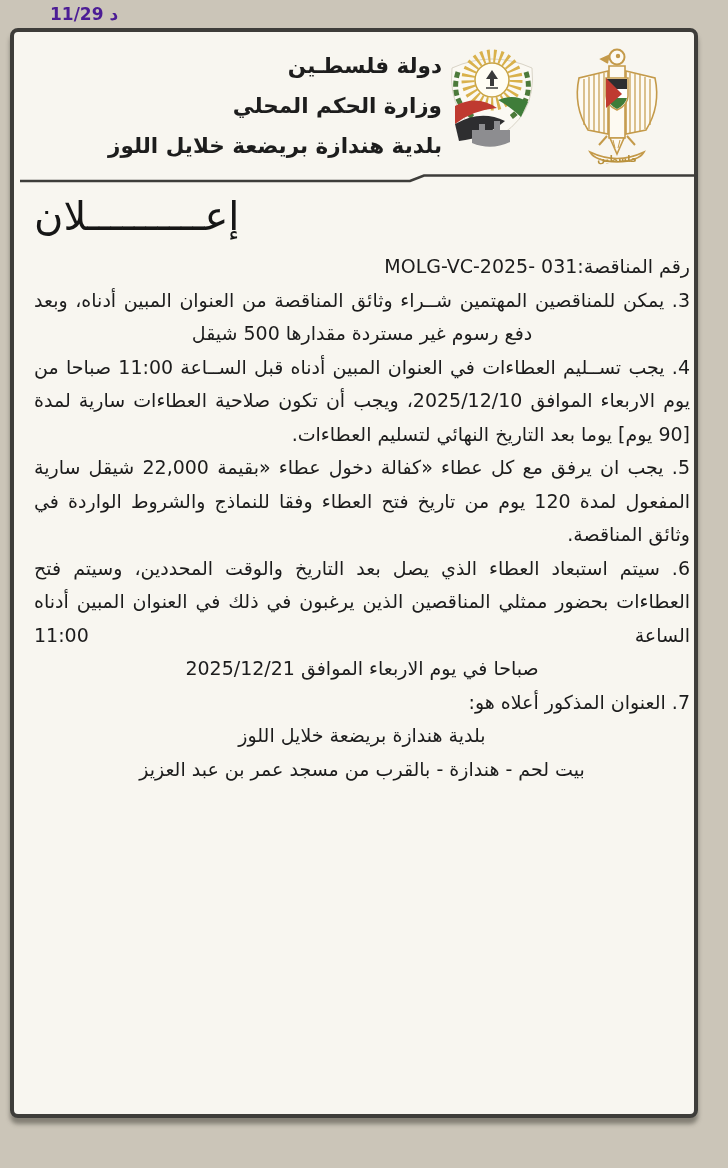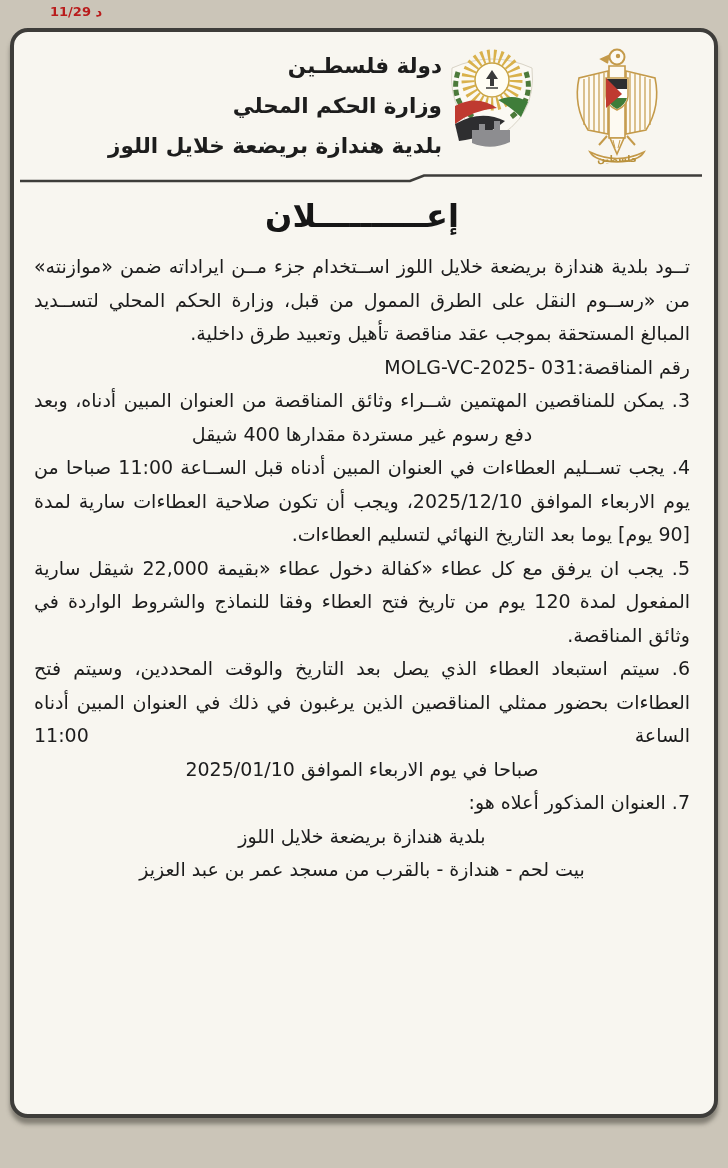--- a/index.html
+++ b/index.html
@@ -5,41 +5,41 @@
   html,body{margin:0;padding:0;}
   .canvas{
     position:relative;
     width:728px;height:1168px;
     background:#cbc5b8;
     font-family:"DejaVu Sans",sans-serif;
     overflow:hidden;
   }
   .corner-mark{
     position:absolute;top:4px;left:50px;
-    font-size:13px;font-weight:bold;color:#b91c1c;
+    font-size:17px;font-weight:bold;color:#4c1d95;
     direction:ltr;
   }
   .page{
     position:absolute;left:10px;top:28px;
     width:656px;height:1076px;
     background:#f8f6f0;
     border:4px solid #3e3d3a;
-    border-radius:18px;
-    padding:6px 24px 0 20px;
+    border-radius:8px;
+    padding:6px 4px 0 20px;
     box-shadow:0 6px 4px rgba(60,58,50,.5);
     direction:rtl;
     overflow:hidden;
   }
   
   .header{display:flex;flex-direction:row-reverse;align-items:flex-start;height:128px;margin-top:4px;}
   .logos{display:flex;flex-direction:row-reverse;gap:20px;padding-right:18px;padding-top:2px;direction:ltr;}
   .header-text{flex:1;text-align:right;font-weight:bold;font-size:21.5px;line-height:40px;color:#1d1d1d;padding-left:6px;padding-top:4px;font-family:"DejaVu Serif","DejaVu Sans",serif;}
   .sep{display:block;margin:2px -14px 0 -14px;}
   
-  .title{text-align:center;font-size:32px;font-weight:bold;color:#161616;margin:6px 0 8px 0;line-height:52px;}
+  .title{text-align:left;font-size:40px;font-weight:normal;color:#161616;margin:6px 0 8px 0;line-height:52px;}
   
   .body{font-size:19px;line-height:33.5px;color:#1c1c1c;}
   .para{text-align:justify;margin:0;}
   .para.just-all{text-align-last:justify;}
   .para.right{text-align:right;text-align-last:right;}
   .para.center{text-align:center;text-align-last:center;}
   .tender{text-align:right;}
   .tender .val{padding-left:2px;}
 </style>
 </head>
@@ -117,35 +117,34 @@
     </div>
 
     <svg class="sep" width="692" height="12" viewBox="0 0 692 12">
       <polyline points="8,9 398,9 412,3.5 690,3.5" fill="none" stroke="#3e3d3a" stroke-width="2.6"></polyline>
     </svg>
 
     <div class="title">إعــــــــــلان</div>
 
     <div class="body">
 
-      <p class="para">تــود بلدية هندازة بريضعة خلايل اللوز اســتخدام جزء مــن ايراداته ضمن «موازنته» من «رســوم النقل على الطرق الممول من قبل، وزارة الحكم المحلي لتســديد المبالغ المستحقة بموجب عقد مناقصة تأهيل وتعبيد طرق داخلية.</p>
 
       <p class="para tender"><span>رقم المناقصة:</span><span class="val" dir="ltr">MOLG-VC-2025- 031</span></p>
 
 
 
       <p class="para just-all">3. يمكن للمناقصين المهتمين شــراء وثائق المناقصة من العنوان المبين أدناه، وبعد</p>
-      <p class="para center">دفع رسوم غير مستردة مقدارها 400 شيقل</p>
+      <p class="para center">دفع رسوم غير مستردة مقدارها 500 شيقل</p>
 
       <p class="para">4. يجب تســليم العطاءات في العنوان المبين أدناه قبل الســاعة 11:00 صباحا من يوم الاربعاء الموافق 2025/12/10، ويجب أن تكون صلاحية العطاءات سارية لمدة [90 يوم] يوما بعد التاريخ النهائي لتسليم العطاءات.</p>
 
       <p class="para">5. يجب ان يرفق مع كل عطاء «كفالة دخول عطاء «بقيمة 22,000 شيقل سارية المفعول لمدة 120 يوم من تاريخ فتح العطاء وفقا للنماذج والشروط الواردة في وثائق المناقصة.</p>
 
       <p class="para just-all">6. سيتم استبعاد العطاء الذي يصل بعد التاريخ والوقت المحددين، وسيتم فتح العطاءات بحضور ممثلي المناقصين الذين يرغبون في ذلك في العنوان المبين أدناه الساعة 11:00</p>
-      <p class="para center">صباحا في يوم الاربعاء الموافق 2025/01/10</p>
+      <p class="para center">صباحا في يوم الاربعاء الموافق 2025/12/21</p>
 
       <p class="para right">7. العنوان المذكور أعلاه هو:</p>
 
       <p class="para center">بلدية هندازة بريضعة خلايل اللوز</p>
       <p class="para center">بيت لحم - هندازة - بالقرب من مسجد عمر بن عبد العزيز</p>
 
     </div>
   </div>
 </div>
 

